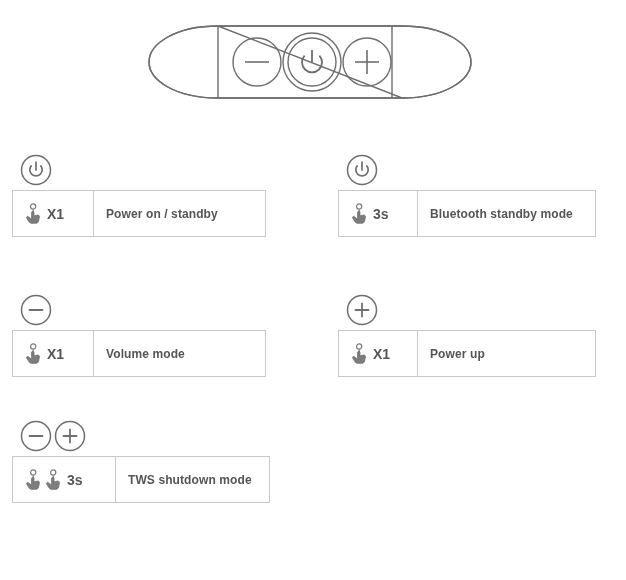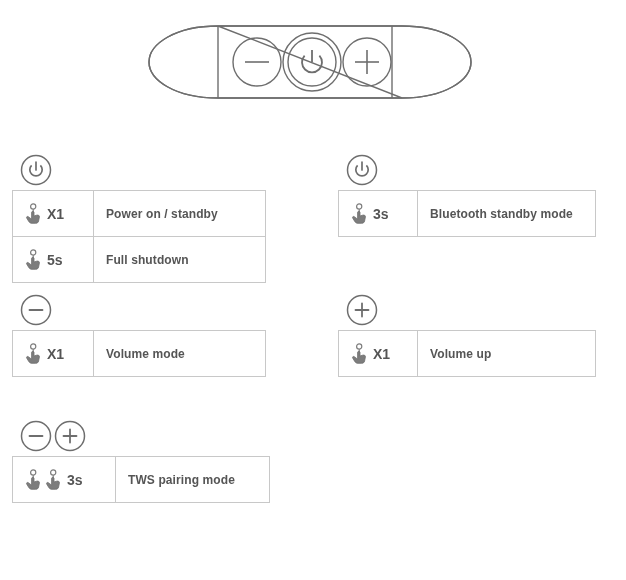--- a/index.html
+++ b/index.html
@@ -181,39 +181,20 @@
                            C13.3 19.5 12.2 20.3 10.7 20.3 L7.0 20.3
                            C5.4 20.3 4.4 19.5 3.6 18.2 L1.7 15.0
                            C1.1 14.0 2.3 12.9 3.3 13.7 L6.6 16.2 Z" fill="#7d7d7d" stroke="#6e6e6e" stroke-width="0.8" stroke-linejoin="round"></path>
                 </svg>
               </span>
               <span class="count-label">X1</span>
             </span>
           </td>
           <td class="desc-cell">Power on / standby</td>
         </tr>
-        <tr>
-          <td class="gesture-cell">
-            <span class="gesture-inner">
-              <span class="tap-icon">
-                <svg width="17" height="21" viewBox="0 0 17 21" xmlns="http://www.w3.org/2000/svg">
-                  <circle cx="8.2" cy="3.4" r="2.6" fill="none" stroke="#7d7d7d" stroke-width="1.2"></circle>
-                  <line x1="8.2" y1="6.1" x2="8.2" y2="10.6" stroke="#7d7d7d" stroke-width="1.2"></line>
-                  <path d="M6.6 9.2 C6.6 8.2 9.0 8.2 9.0 9.2 L9.0 13.0 L11.6 12.2
-                           C13.4 11.7 14.6 12.6 14.4 13.9 L13.6 18.0
-                           C13.3 19.5 12.2 20.3 10.7 20.3 L7.0 20.3
-                           C5.4 20.3 4.4 19.5 3.6 18.2 L1.7 15.0
-                           C1.1 14.0 2.3 12.9 3.3 13.7 L6.6 16.2 Z" fill="#7d7d7d" stroke="#6e6e6e" stroke-width="0.8" stroke-linejoin="round"></path>
-                </svg>
-              </span>
-              <span class="count-label">5s</span>
-            </span>
-          </td>
-          <td class="desc-cell">Full shutdown</td>
-        </tr>
       </tbody>
     </table>
   </div>
 
   <div class="control-block" id="block-bluetooth">
     <div class="btn-row">
       <span class="btn-glyph">
         <svg width="32" height="32" viewBox="0 0 32 32" xmlns="http://www.w3.org/2000/svg">
           <g fill="none" stroke="#6e6e6e" stroke-width="1.5">
             <circle cx="16" cy="16" r="14.5"></circle>
@@ -308,21 +289,21 @@
                   <path d="M6.6 9.2 C6.6 8.2 9.0 8.2 9.0 9.2 L9.0 13.0 L11.6 12.2
                            C13.4 11.7 14.6 12.6 14.4 13.9 L13.6 18.0
                            C13.3 19.5 12.2 20.3 10.7 20.3 L7.0 20.3
                            C5.4 20.3 4.4 19.5 3.6 18.2 L1.7 15.0
                            C1.1 14.0 2.3 12.9 3.3 13.7 L6.6 16.2 Z" fill="#7d7d7d" stroke="#6e6e6e" stroke-width="0.8" stroke-linejoin="round"></path>
                 </svg>
               </span>
               <span class="count-label">X1</span>
             </span>
           </td>
-          <td class="desc-cell">Volume up</td>
+          <td class="desc-cell">Power up</td>
         </tr>
       </tbody>
     </table>
   </div>
 
   <div class="control-block" id="block-tws">
     <div class="dual-buttons">
       <span class="btn-glyph">
         <svg width="32" height="32" viewBox="0 0 32 32" xmlns="http://www.w3.org/2000/svg">
           <g fill="none" stroke="#6e6e6e" stroke-width="1.5">
@@ -364,19 +345,19 @@
                   <path d="M6.6 9.2 C6.6 8.2 9.0 8.2 9.0 9.2 L9.0 13.0 L11.6 12.2
                            C13.4 11.7 14.6 12.6 14.4 13.9 L13.6 18.0
                            C13.3 19.5 12.2 20.3 10.7 20.3 L7.0 20.3
                            C5.4 20.3 4.4 19.5 3.6 18.2 L1.7 15.0
                            C1.1 14.0 2.3 12.9 3.3 13.7 L6.6 16.2 Z" fill="#7d7d7d" stroke="#6e6e6e" stroke-width="0.8" stroke-linejoin="round"></path>
                 </svg>
               </span>
               <span class="count-label">3s</span>
             </span>
           </td>
-          <td class="desc-cell">TWS pairing mode</td>
+          <td class="desc-cell">TWS shutdown mode</td>
         </tr>
       </tbody>
     </table>
   </div>
 
 </div>
 
 </body></html>

